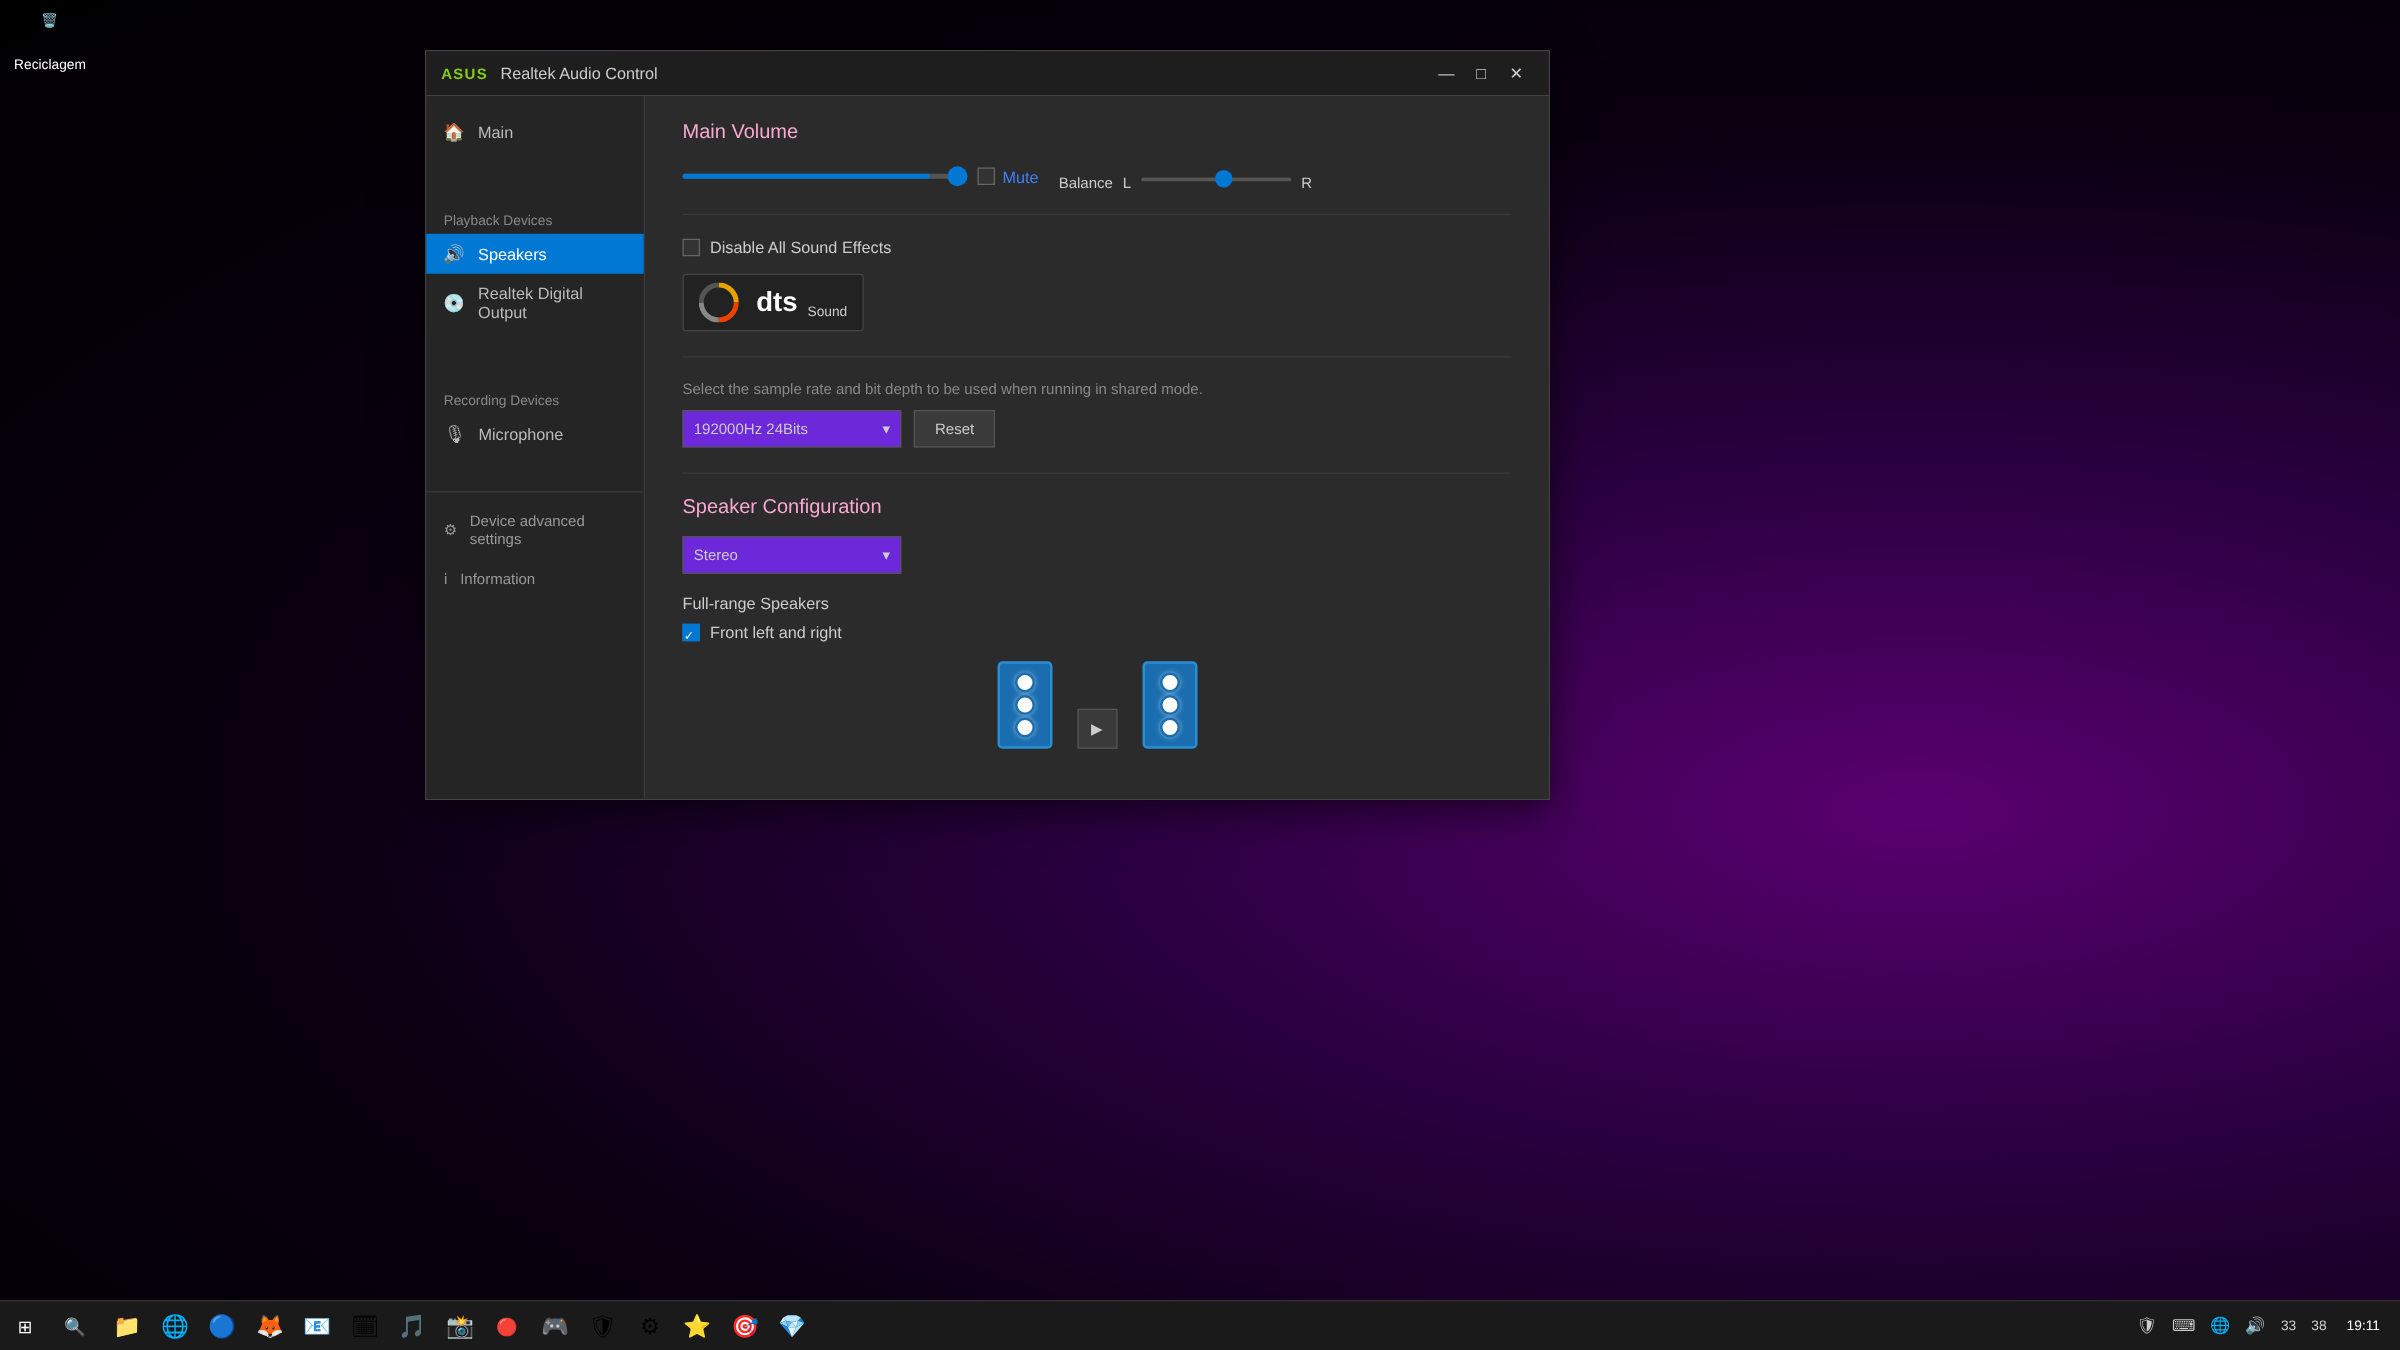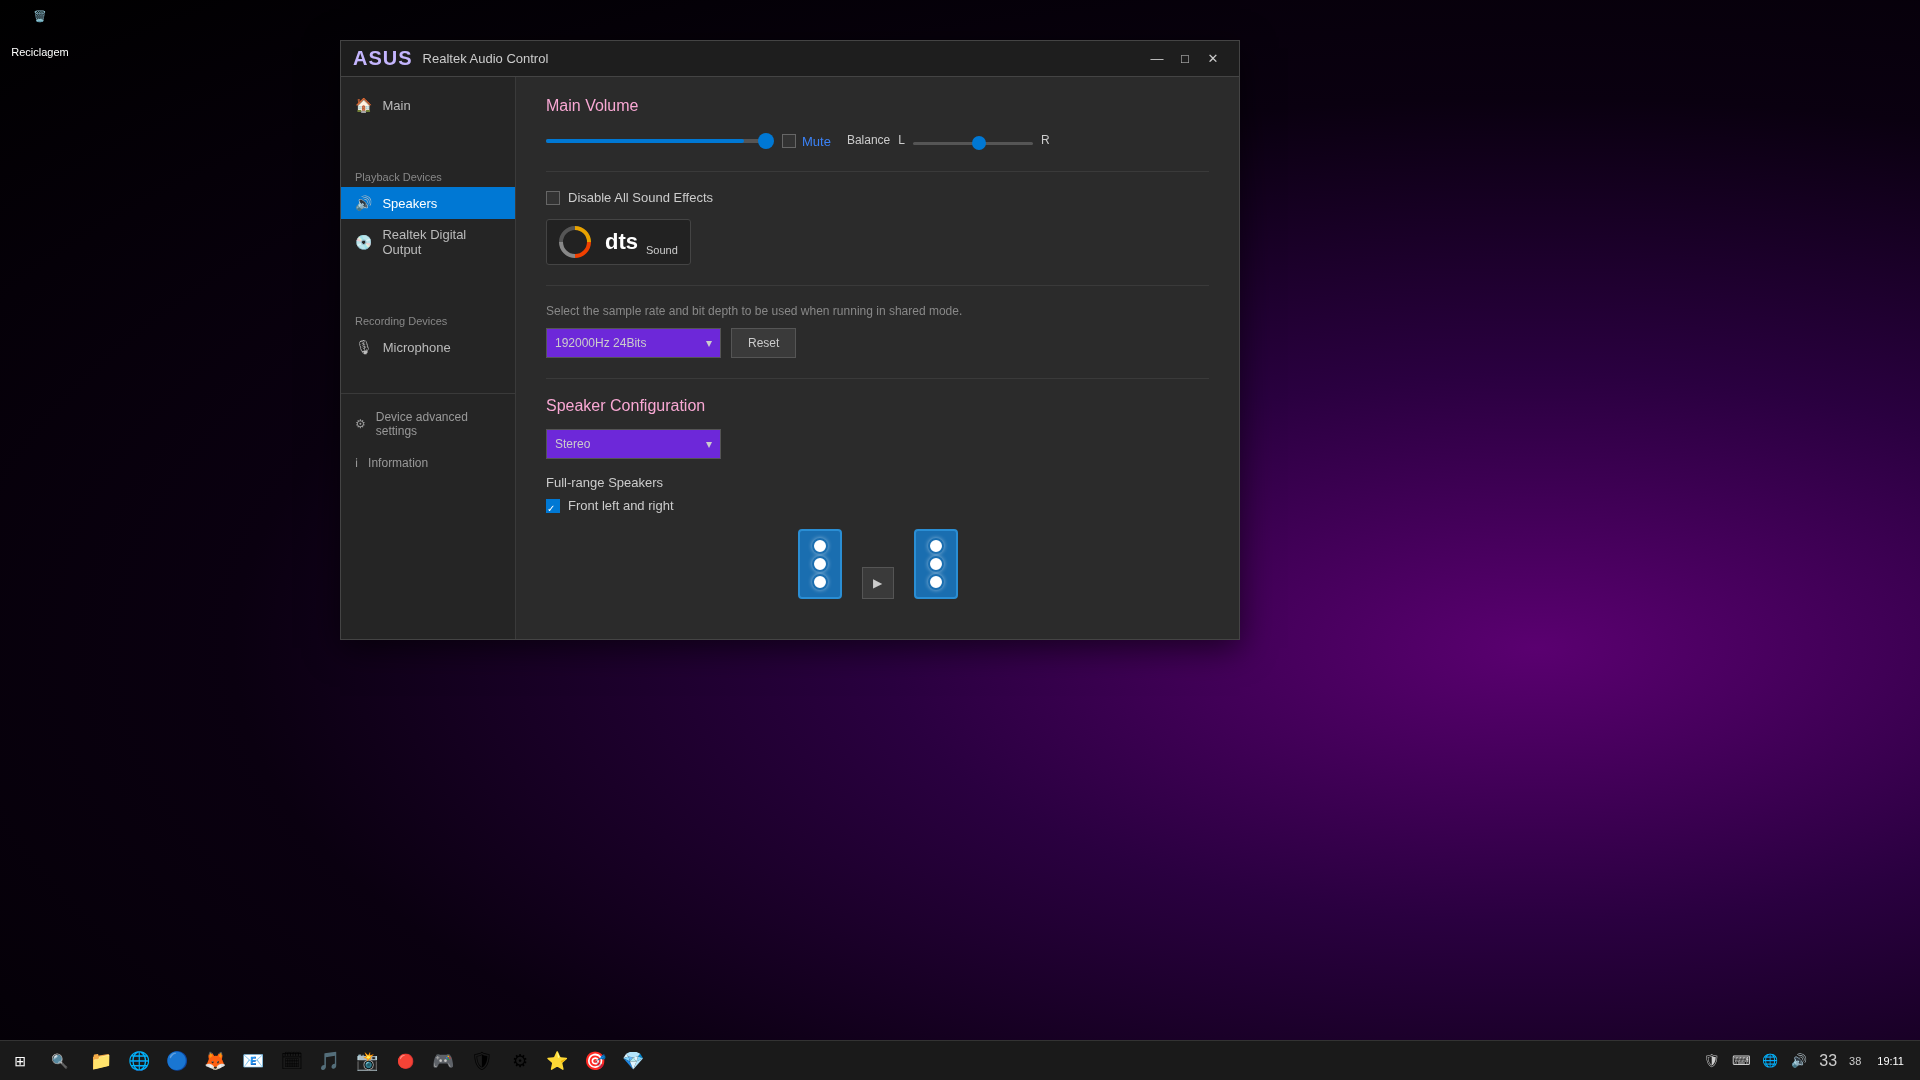--- a/index.html
+++ b/index.html
@@ -124,23 +124,23 @@
       height: 36px;
       background: #1e1e1e;
       display: flex;
       align-items: center;
       padding: 0 12px;
       gap: 10px;
       border-bottom: 1px solid #444;
       flex-shrink: 0;
     }
     .title-bar-logo {
-      color: #c4b5fd;
+      color: #84cc16;
       font-weight: bold;
-      font-size: 20px;
+      font-size: 12px;
       letter-spacing: 1px;
     }
     .title-bar-text {
       color: #ccc;
       font-size: 13px;
       flex: 1;
     }
     .title-bar-controls {
       display: flex;
       gap: 0;
@@ -269,21 +269,21 @@
       width: 14px;
       height: 14px;
       border: 1px solid #666;
       background: #333;
       display: flex;
       align-items: center;
       justify-content: center;
     }
     .balance-row {
       display: flex;
-      align-items: flex-start;
+      align-items: flex-end;
       gap: 8px;
       margin-top: 4px;
     }
     .balance-label-text {
       color: #ccc;
       font-size: 12px;
     }
     .balance-slider {
       width: 120px;
       position: relative;
@@ -625,20 +625,20 @@
     <div class="taskbar-app">⭐</div>
     <div class="taskbar-app">🎯</div>
     <div class="taskbar-app">💎</div>
   </div>
   <div class="taskbar-right">
     <div class="taskbar-systray">
       <span class="systray-icon">🛡</span>
       <span class="systray-icon">⌨</span>
       <span class="systray-icon">🌐</span>
       <span class="systray-icon">🔊</span>
-      <span class="systray-icon" style="font-size:16px;color:#ccc;">33</span>
+      <span class="systray-icon" style="font-size:11px;color:#ccc;">33</span>
       <span class="systray-icon" style="font-size:11px;color:#ccc;">38</span>
     </div>
     <div class="taskbar-time">
       <div>19:11</div>
     </div>
   </div>
 </div>
 
 </body></html>

